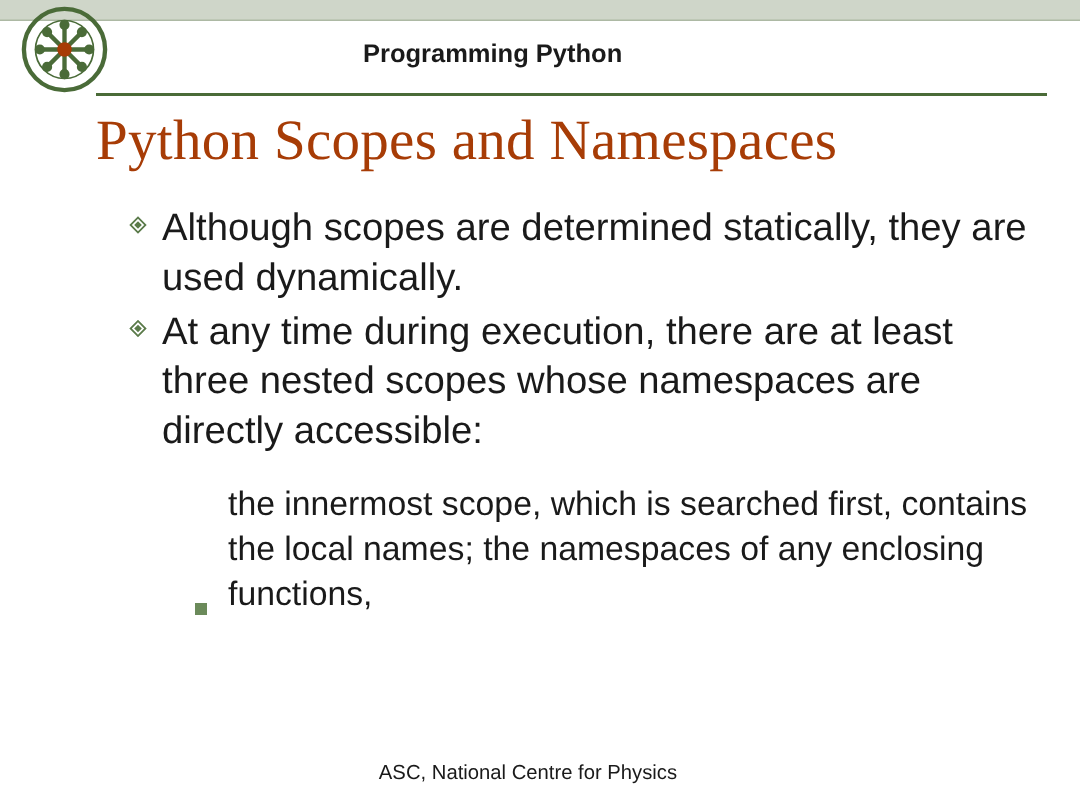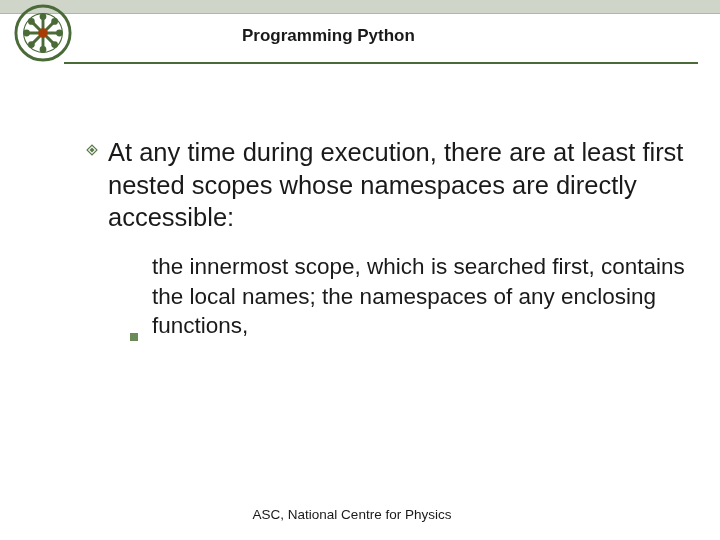--- a/index.html
+++ b/index.html
@@ -147,32 +147,42 @@
           <circle cx="18" cy="42" r="2" fill="#4a6b38"></circle>
         </g>
         <circle cx="30" cy="30" r="5" fill="#A73C06"></circle>
       </svg>
     </div>
     <div class="header-title">Programming Python</div>
   </div>
 
   <div class="title-line"></div>
 
+  <div class="slide-title">Python Scopes and Namespaces</div>
 
   <div class="content">
-
 
     <div class="bullet-lvl1">
       <div class="icon-cell">
         <svg class="diamond-icon" viewBox="0 0 12 12">
           <rect x="2.5" y="2.5" width="7" height="7" transform="rotate(45 6 6)" fill="#fff" stroke="#5a7a49" stroke-width="1.2"></rect>
           <rect x="4.2" y="4.2" width="3.6" height="3.6" transform="rotate(45 6 6)" fill="#5a7a49"></rect>
         </svg>
       </div>
-      <div class="text-cell">At any time during execution, there are at least first nested scopes whose namespaces are directly accessible:</div>
+      <div class="text-cell">Although scopes are determined statically, they are used dynamically.</div>
+    </div>
+
+    <div class="bullet-lvl1">
+      <div class="icon-cell">
+        <svg class="diamond-icon" viewBox="0 0 12 12">
+          <rect x="2.5" y="2.5" width="7" height="7" transform="rotate(45 6 6)" fill="#fff" stroke="#5a7a49" stroke-width="1.2"></rect>
+          <rect x="4.2" y="4.2" width="3.6" height="3.6" transform="rotate(45 6 6)" fill="#5a7a49"></rect>
+        </svg>
+      </div>
+      <div class="text-cell">At any time during execution, there are at least three nested scopes whose namespaces are directly accessible:</div>
     </div>
 
     <div class="bullet-lvl2">
       <div class="icon-cell">
         <span class="square-icon"></span>
       </div>
       <div class="text-cell">the innermost scope, which is searched first, contains the local names; the namespaces of any enclosing functions,</div>
     </div>
 
   </div>

